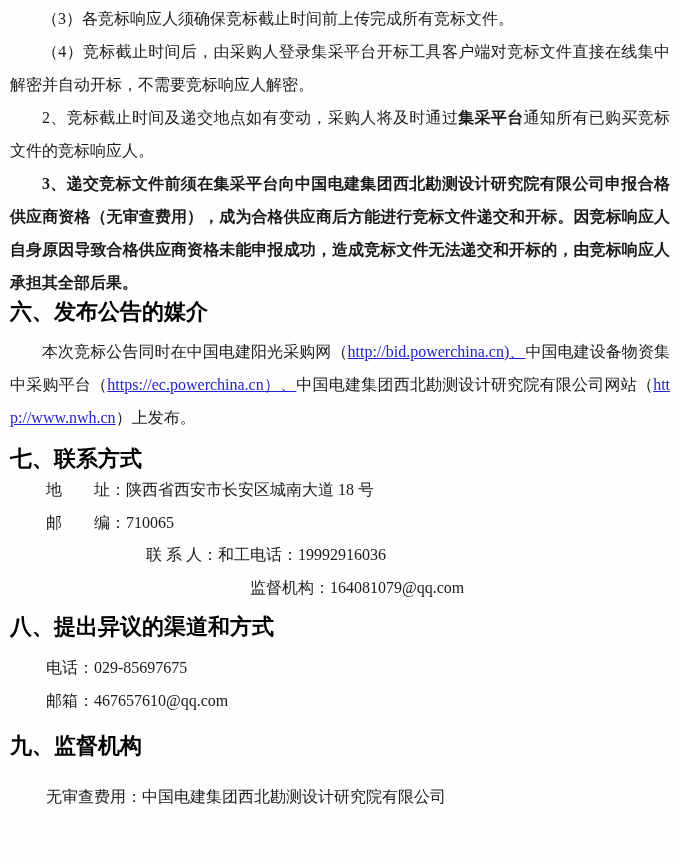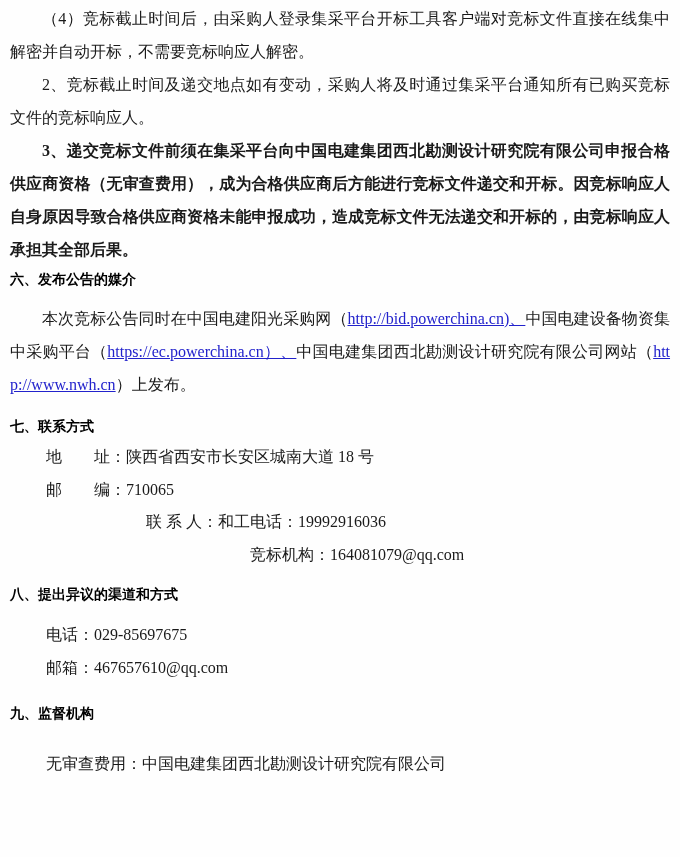--- a/index.html
+++ b/index.html
@@ -17,47 +17,48 @@
     font-size:16px;
   }
   .doc{padding:2px 10px 0 10px;}
   .para{
     margin:0;
     line-height:33px;
     text-align:justify;
     text-indent:2em;
   }
   .para.bold{font-weight:bold;}
-  .inline-bold{font-weight:normal;}
+  .inline-bold{font-weight:bold;}
   a.link{
     color:var(--link-color);
     text-decoration:underline;
     cursor:pointer;
     word-break:break-all;
   }
   h2.sec{
     font-family:"Liberation Sans","DejaVu Sans",sans-serif;
-    font-size:14px;
+    font-size:22px;
     font-weight:bold;
     line-height:26px;
     color:#000;
   }
   .sec6{margin:0 0 10px 0;}
   .sec7{margin:12px 0 2px 0;}
   .sec8{margin:10px 0 12px 0;}
   .sec9{margin:16px 0 22px 0;}
   .indent-block{padding-left:36px;}
   .cline{margin:0;line-height:32.5px;}
   .leftcol{display:inline-block;width:204px;text-align:right;}
 </style>
 </head>
 <body>
 
 <div class="doc">
 
+  <p class="para">（3）各竞标响应人须确保竞标截止时间前上传完成所有竞标文件。</p>
 
   <p class="para">（4）竞标截止时间后，由采购人登录集采平台开标工具客户端对竞标文件直接在线集中解密并自动开标，不需要竞标响应人解密。</p>
 
   <p class="para"><span>2、竞标截止时间及递交地点如有变动，采购人将及时通过</span><span class="inline-bold">集采平台</span><span>通知所有已购买竞标文件的竞标响应人。</span></p>
 
   <p class="para bold">3、递交竞标文件前须在集采平台向中国电建集团西北勘测设计研究院有限公司申报合格供应商资格（无审查费用），成为合格供应商后方能进行竞标文件递交和开标。因竞标响应人自身原因导致合格供应商资格未能申报成功，造成竞标文件无法递交和开标的，由竞标响应人承担其全部后果。</p>
 
   <h2 class="sec sec6">六、发布公告的媒介</h2>
 
   <p class="para"><span>本次竞标公告同时在中国电建阳光采购网（</span><a class="link">http://bid.powerchina.cn)、</a><span>中国电建设备物资集中采购平台（</span><a class="link">https://ec.powerchina.cn）、</a><span>中国电建集团西北勘测设计研究院有限公司网站（</span><a class="link">http://www.nwh.cn</a><span>）上发布。</span></p>
@@ -65,21 +66,21 @@
   <h2 class="sec sec7">七、联系方式</h2>
 
   <div class="indent-block">
 
     <p class="cline"><span>地　　址：</span><span>陕西省西安市长安区城南大道 18 号</span></p>
 
     <p class="cline"><span>邮　　编：</span><span>710065</span></p>
 
     <p class="cline"><span class="leftcol"><span>联 系 人：</span><span>和工</span></span><span>电话：</span><span>19992916036</span></p>
 
-    <p class="cline"><span class="leftcol"></span><span>竞标机构：</span><span>164081079@qq.com</span></p>
+    <p class="cline"><span class="leftcol"></span><span>监督机构：</span><span>164081079@qq.com</span></p>
   </div>
 
   <h2 class="sec sec8">八、提出异议的渠道和方式</h2>
 
   <div class="indent-block">
     <p class="cline"><span>电话：</span><span>029-85697675</span></p>
 
     <p class="cline"><span>邮箱：</span><span>467657610@qq.com</span></p>
   </div>
 

